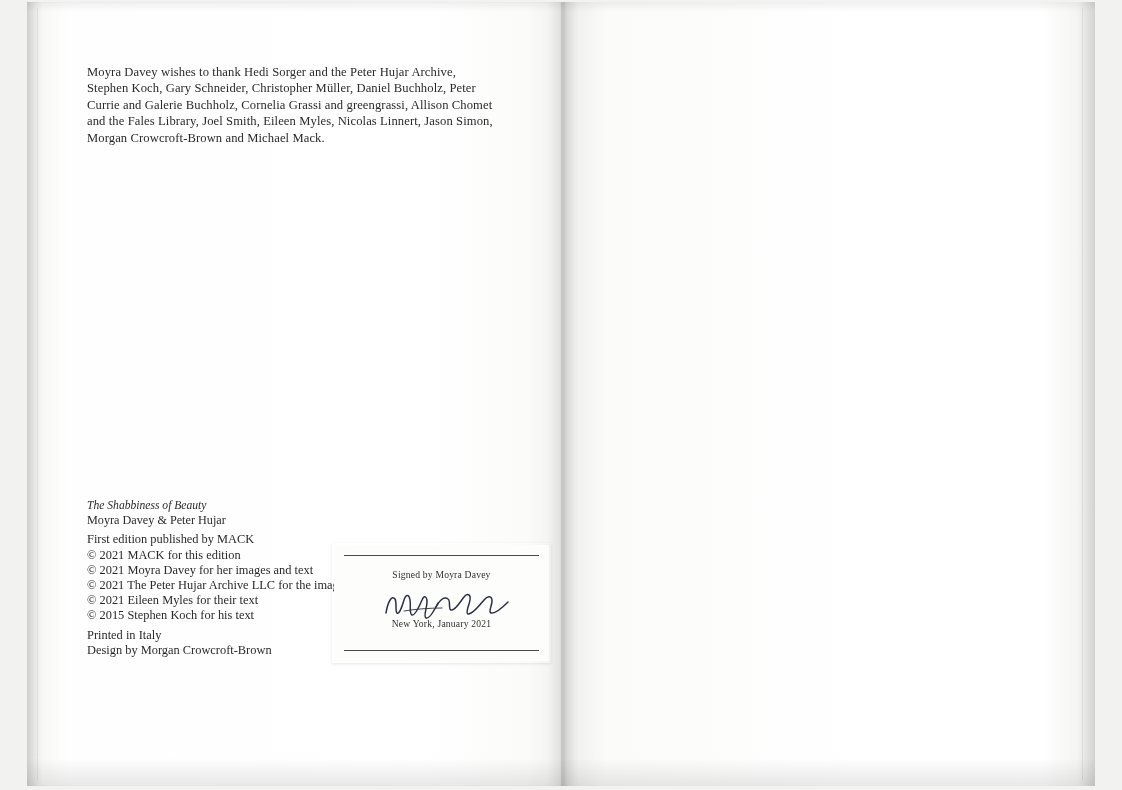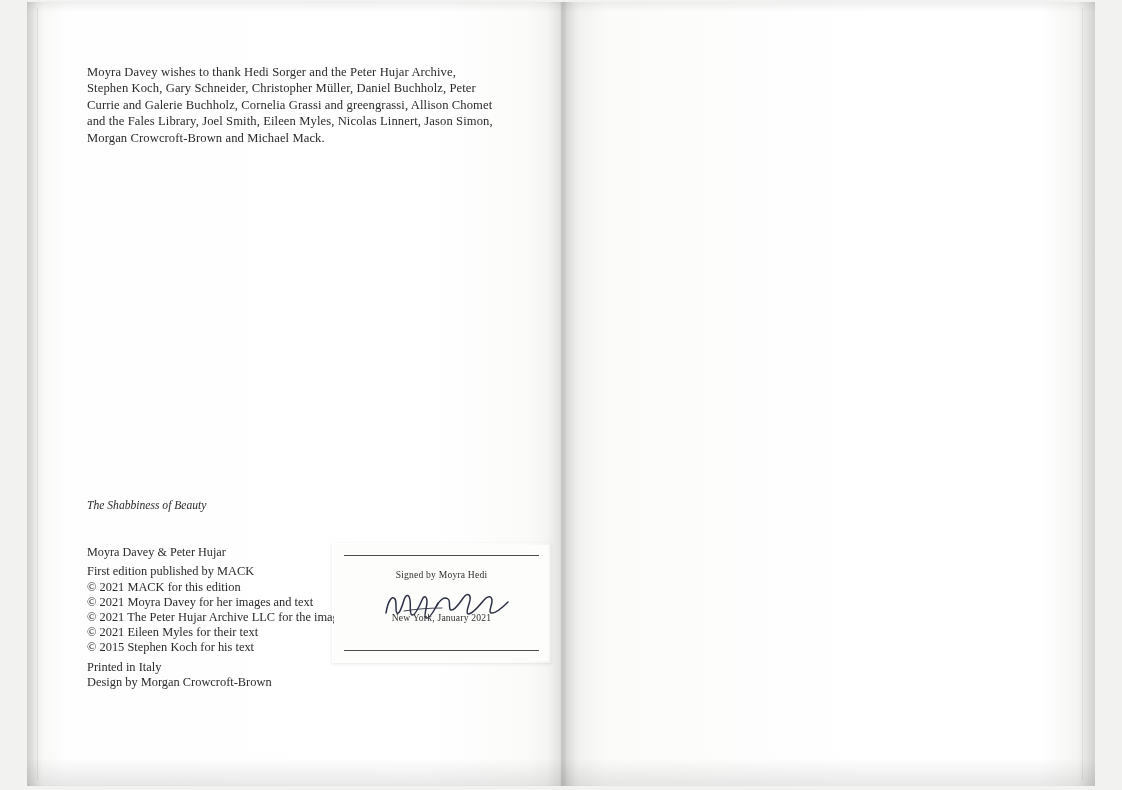--- a/index.html
+++ b/index.html
@@ -136,21 +136,20 @@
     font-size: 12.4px;
     line-height: 15.2px;
     color: #2a2a2a;
   }
   .colophon .title-line {
     font-style: italic;
     font-size: 11.6px;
   }
   .colophon .authors-line {
     font-size: 12.2px;
-    margin-top: 32px;
   }
   .colophon .block {
     margin-top: 4px;
   }
   .colophon .block div {
     white-space: nowrap;
   }
 
   
   .signature-plate {
@@ -175,21 +174,21 @@
   .sig-caption {
     position: absolute;
     left: 0;
     width: 215px;
     text-align: center;
     font-size: 9.6px;
     color: #2f2f2f;
     letter-spacing: 0.2px;
   }
   .sig-caption.top { top: 24px; }
-  .sig-caption.bottom { bottom: 38px; }
+  .sig-caption.bottom { bottom: 32px; }
 
   .sig-mark {
     position: absolute;
     left: 48px;
     top: 42px;
     width: 130px;
     height: 36px;
   }
   .sig-mark svg { display: block; }
 
@@ -229,21 +228,21 @@
         <div class="block">
           <div>Printed in Italy</div>
           <div>Design by Morgan Crowcroft-Brown</div>
         </div>
 
       </div>
 
       <div class="plate-shadow"></div>
       <div class="signature-plate">
         <div class="sig-rule top"></div>
-        <div class="sig-caption top">Signed by Moyra Hedi</div>
+        <div class="sig-caption top">Signed by Moyra Davey</div>
 
         <div class="sig-mark">
           <svg width="130" height="36" viewBox="0 0 130 36" fill="none" xmlns="http://www.w3.org/2000/svg">
             <path d="M4 26 C6 14, 10 8, 13 12 C15 15, 13 24, 15 26 C17 28, 20 20, 22 13 C24 7, 27 7, 28 13 C29 19, 27 27, 30 28 C33 29, 37 20, 40 13 C42 8, 45 9, 45 15 C45 21, 41 30, 44 31 C47 32, 52 24, 56 16" stroke="#2b2f45" stroke-width="1.5" stroke-linecap="round" fill="none"></path>
             <path d="M54 20 C58 13, 62 9, 66 12 C69 14, 66 22, 69 23 C73 24, 78 15, 82 10 C85 6, 89 7, 88 13 C87 19, 83 26, 86 27 C90 28, 97 19, 102 13 C106 8, 110 9, 110 14 C110 19, 106 25, 109 26 C113 27, 120 21, 126 15" stroke="#2b2f45" stroke-width="1.5" stroke-linecap="round" fill="none"></path>
             <path d="M22 24 C34 22, 48 21, 60 21" stroke="#2b2f45" stroke-width="0.9" stroke-linecap="round" fill="none"></path>
           </svg>
         </div>
 
         <div class="sig-caption bottom">New York, January 2021</div>

